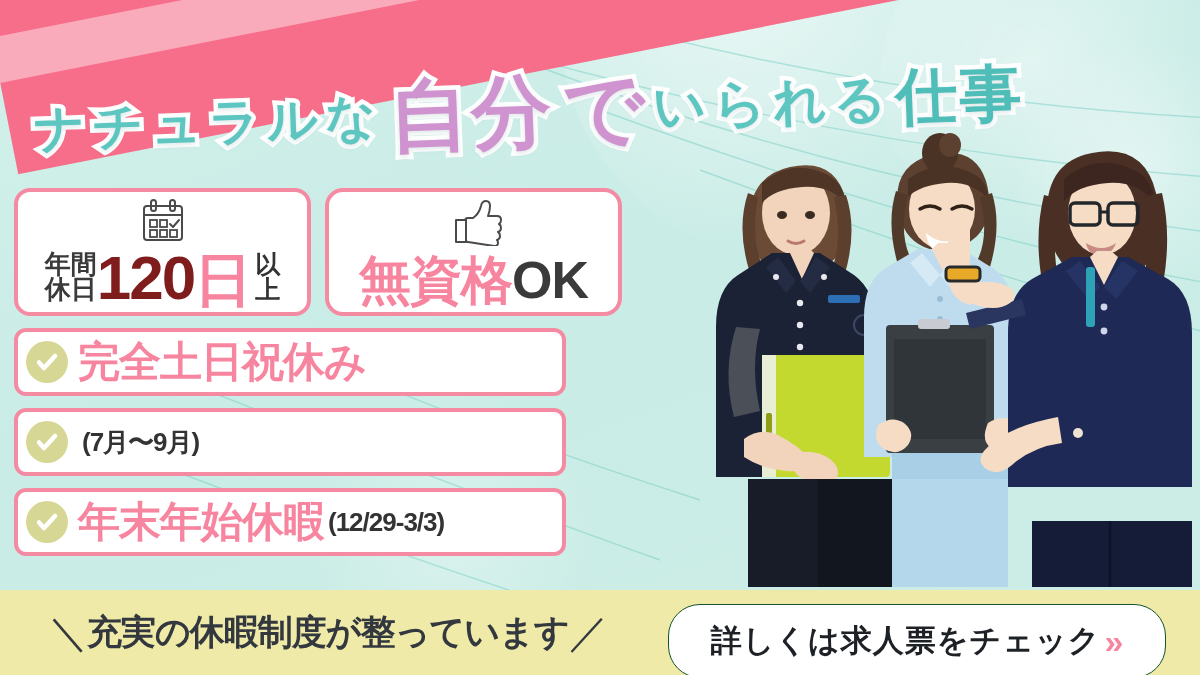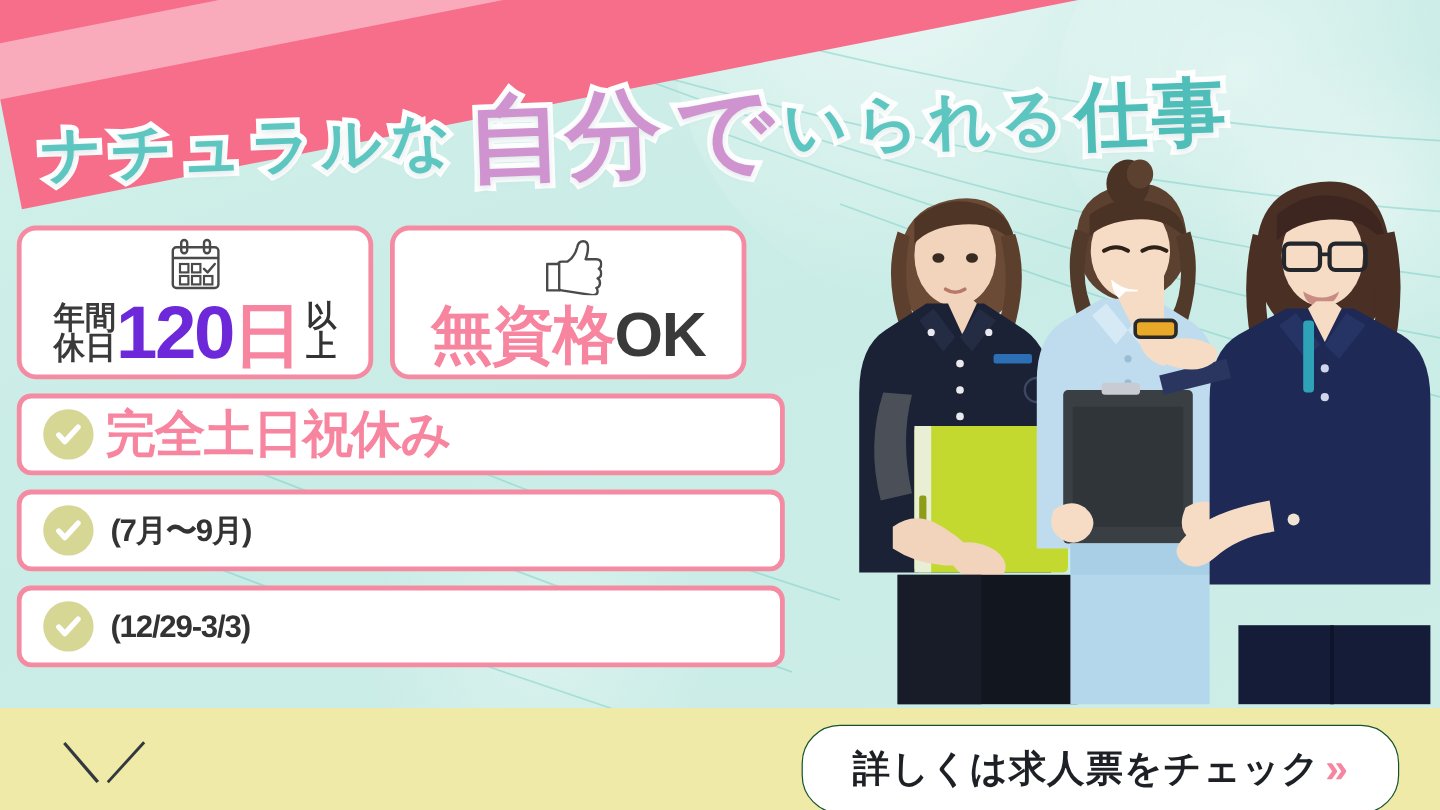--- a/index.html
+++ b/index.html
@@ -43,38 +43,38 @@
   .hl-b{font-size:80px;color:#cf93cf;letter-spacing:2px;margin:0 4px;}
   .hl-c{font-size:52px;color:#5dc6c0;letter-spacing:7px;}
   .hl-d{font-size:62px;color:#4fbdb8;letter-spacing:2px;}
 
   
   .info-col{position:absolute;left:14px;top:188px;width:612px;}
   .card-row{display:flex;gap:14px;}
   .card{background:#fff;border:4px solid #f58ba3;border-radius:16px;
         box-sizing:border-box;position:relative;text-align:center;}
   .card-a{width:297px;height:128px;}
-  .card-b{width:297px;height:128px;}
+  .card-b{width:297px;height:128px;border-radius:18px;}
   .card-icon{position:absolute;left:0;right:0;top:6px;display:flex;justify-content:center;}
   .card-body{position:absolute;left:0;right:0;bottom:6px;display:flex;align-items:flex-end;
              justify-content:center;}
 
   .stack2{display:flex;flex-direction:column;line-height:.96;font-weight:700;
           font-size:26px;color:#3a3a3a;letter-spacing:0;margin-bottom:4px;}
-  .bignum{font-size:62px;font-weight:800;color:#6d28d9;line-height:.88;letter-spacing:-2px;}
+  .bignum{font-size:62px;font-weight:800;color:#7f1d1d;line-height:.88;letter-spacing:-2px;}
   .bigday{font-size:58px;font-weight:800;color:#f8859f;line-height:.9;}
   .stack2b{display:flex;flex-direction:column;line-height:1.0;font-weight:700;
            font-size:25px;color:#333;margin-bottom:4px;margin-left:3px;}
 
   .mukaku{font-size:52px;font-weight:800;color:#f8859f;letter-spacing:-1px;line-height:1;}
   .okword{font-size:52px;font-weight:800;color:#3a3a3a;letter-spacing:-1px;line-height:1;}
 
-  .bar{width:640px;height:68px;margin-top:12px;background:#fff;
+  .bar{width:552px;height:68px;margin-top:12px;background:#fff;
        border:4px solid #f58ba3;border-radius:12px;box-sizing:border-box;
-       display:flex;align-items:center;padding-left:18px;}
+       display:flex;align-items:center;padding-left:8px;}
   .chk{width:42px;height:42px;border-radius:50%;background:#d6d795;
        display:flex;align-items:center;justify-content:center;flex:0 0 auto;margin-right:10px;}
   .chk svg{display:block;}
   .bar-main{font-size:42px;font-weight:800;color:#f8859f;letter-spacing:-1px;line-height:1;}
   .bar-sub{font-size:26px;font-weight:700;color:#333;margin-left:4px;letter-spacing:-1px;text-align:right;}
 
   
   .photo{position:absolute;right:0;bottom:88px;width:560px;height:470px;}
 
   
@@ -285,27 +285,29 @@
       </span>
       <span class="bar-sub">(7月〜9月)</span>
     </div>
 
     <div class="bar">
       <span class="chk">
         <svg width="26" height="26" viewBox="0 0 26 26">
             <path d="M5 13.5 l5 5.5 l11 -12" fill="none" stroke="#fff" stroke-width="4.5" stroke-linecap="round" stroke-linejoin="round"></path>
           </svg>
       </span>
+      <span class="bar-main">年末年始休暇</span>
       <span class="bar-sub">(12/29-3/3)</span>
     </div>
   </div>
 
   <div class="footer">
     <div class="footer-text">
       <span class="slash">＼</span>
+      <span>充実の休暇制度が整っています</span>
       <span class="slash">／</span>
     </div>
     <div class="cta">
       <span class="cta-label">詳しくは求人票をチェック</span>
       <span class="cta-chev">»</span>
     </div>
   </div>
 
 </div>
 

